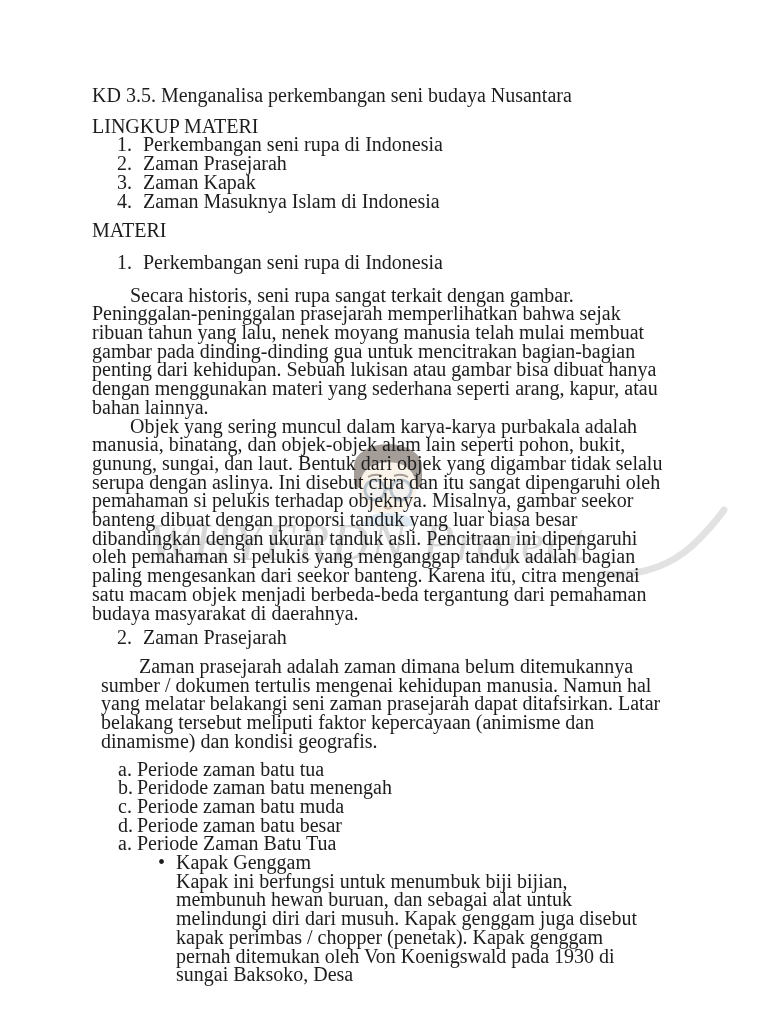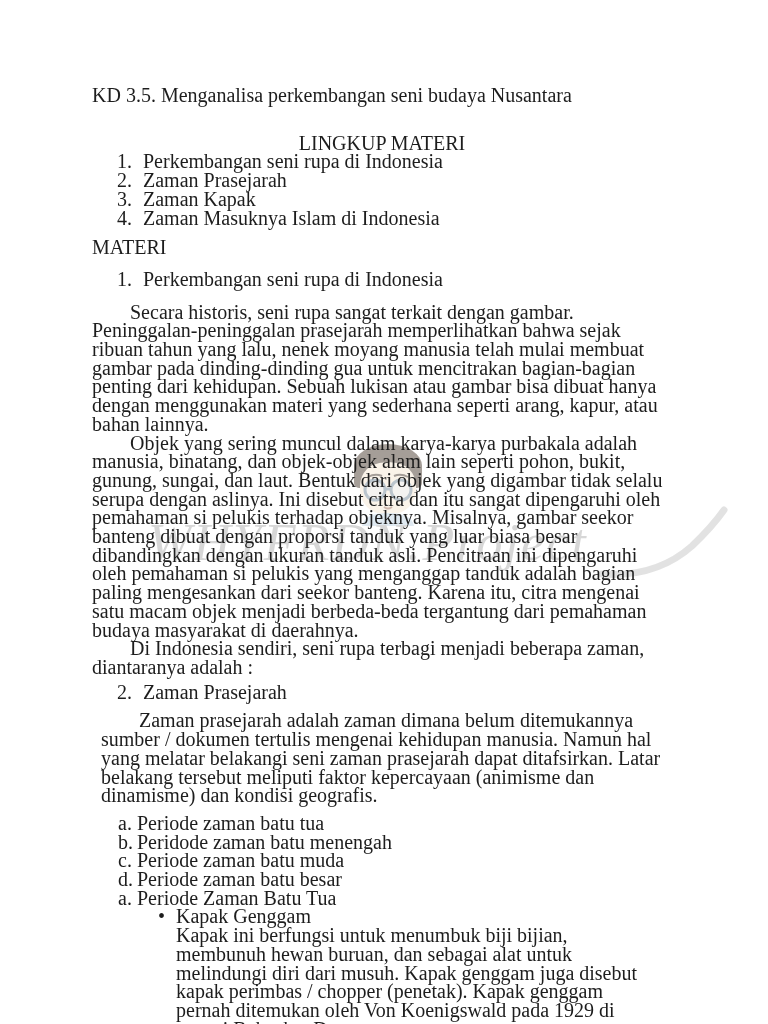--- a/index.html
+++ b/index.html
@@ -14,21 +14,21 @@
     position:absolute;left:148px;top:517px;font-size:52px;font-style:italic;
     color:#d7d7d7;letter-spacing:2px;line-height:1;white-space:nowrap;
   }
   .wm-swash{position:absolute;left:598px;top:504px;width:130px;height:80px;opacity:.8;}
   
   .content{
     position:absolute;left:92px;top:86px;width:580px;z-index:1;
     font-size:20px;line-height:18.7px;
   }
   .kd-line{white-space:nowrap;}
-  .heading-lingkup{margin-top:29px;text-align:center;}
+  .heading-lingkup{margin-top:12px;}
   .heading-materi{margin-top:11px;}
   .num-item{display:flex;padding-left:25px;}
   .num-marker{width:26px;flex:none;}
   .sec-title{display:flex;padding-left:25px;}
   .sec1-title{margin-top:13px;}
   .sec2-title{margin-top:6px;}
   .paras{margin-top:14px;}
   .paras p{margin:0;text-indent:38px;}
   .sec2-para{margin-top:10px;}
   .sec2-para p{margin:9px;text-indent:38px;}
@@ -95,21 +95,20 @@
   <div class="heading-materi">MATERI</div>
 
   <div class="sec-title sec1-title">
     <span class="num-marker">1.</span>
     <span>Perkembangan seni rupa di Indonesia</span>
   </div>
 
   <div class="paras">
     <p>Secara historis, seni rupa sangat terkait dengan gambar. Peninggalan-peninggalan prasejarah memperlihatkan bahwa sejak ribuan tahun yang lalu, nenek moyang manusia telah mulai membuat gambar pada dinding-dinding gua untuk mencitrakan bagian-bagian penting dari kehidupan. Sebuah lukisan atau gambar bisa dibuat hanya dengan menggunakan materi yang sederhana seperti arang, kapur, atau bahan lainnya.</p>
     <p>Objek yang sering muncul dalam karya-karya purbakala adalah manusia, binatang, dan objek-objek alam lain seperti pohon, bukit, gunung, sungai, dan laut. Bentuk dari objek yang digambar tidak selalu serupa dengan aslinya. Ini disebut citra dan itu sangat dipengaruhi oleh pemahaman si pelukis terhadap objeknya. Misalnya, gambar seekor banteng dibuat dengan proporsi tanduk yang luar biasa besar dibandingkan dengan ukuran tanduk asli. Pencitraan ini dipengaruhi oleh pemahaman si pelukis yang menganggap tanduk adalah bagian paling mengesankan dari seekor banteng. Karena itu, citra mengenai satu macam objek menjadi berbeda-beda tergantung dari pemahaman budaya masyarakat di daerahnya.</p>
-    <p>Di Indonesia sendiri, seni rupa terbagi menjadi beberapa zaman, diantaranya adalah :</p>
   </div>
 
   <div class="sec-title sec2-title">
     <span class="num-marker">2.</span>
     <span>Zaman Prasejarah</span>
   </div>
 
   <div class="sec2-para">
     <p>Zaman prasejarah adalah zaman dimana belum ditemukannya sumber / dokumen tertulis mengenai kehidupan manusia. Namun hal yang melatar belakangi seni zaman prasejarah dapat ditafsirkan. Latar belakang tersebut meliputi faktor kepercayaan (animisme dan dinamisme) dan kondisi geografis.</p>
   </div>
@@ -138,16 +137,16 @@
   <div class="let-item">
     <span class="let-marker">a.</span>
     <span>Periode Zaman Batu Tua</span>
   </div>
 
   <div class="finding">
     <div class="finding-title-row">
       <span class="bullet-marker">•</span>
       <span>Kapak Genggam</span>
     </div>
-    <div class="finding-body">Kapak ini berfungsi untuk menumbuk biji bijian, membunuh hewan buruan, dan sebagai alat untuk melindungi diri dari musuh. Kapak genggam juga disebut kapak perimbas / chopper (penetak). Kapak genggam pernah ditemukan oleh Von Koenigswald pada 1929 di sungai Baksoko, Desa</div>
+    <div class="finding-body">Kapak ini berfungsi untuk menumbuk biji bijian, membunuh hewan buruan, dan sebagai alat untuk melindungi diri dari musuh. Kapak genggam juga disebut kapak perimbas / chopper (penetak). Kapak genggam pernah ditemukan oleh Von Koenigswald pada 1930 di sungai Baksoko, Desa</div>
   </div>
 
 </div>
 
 </body></html>

